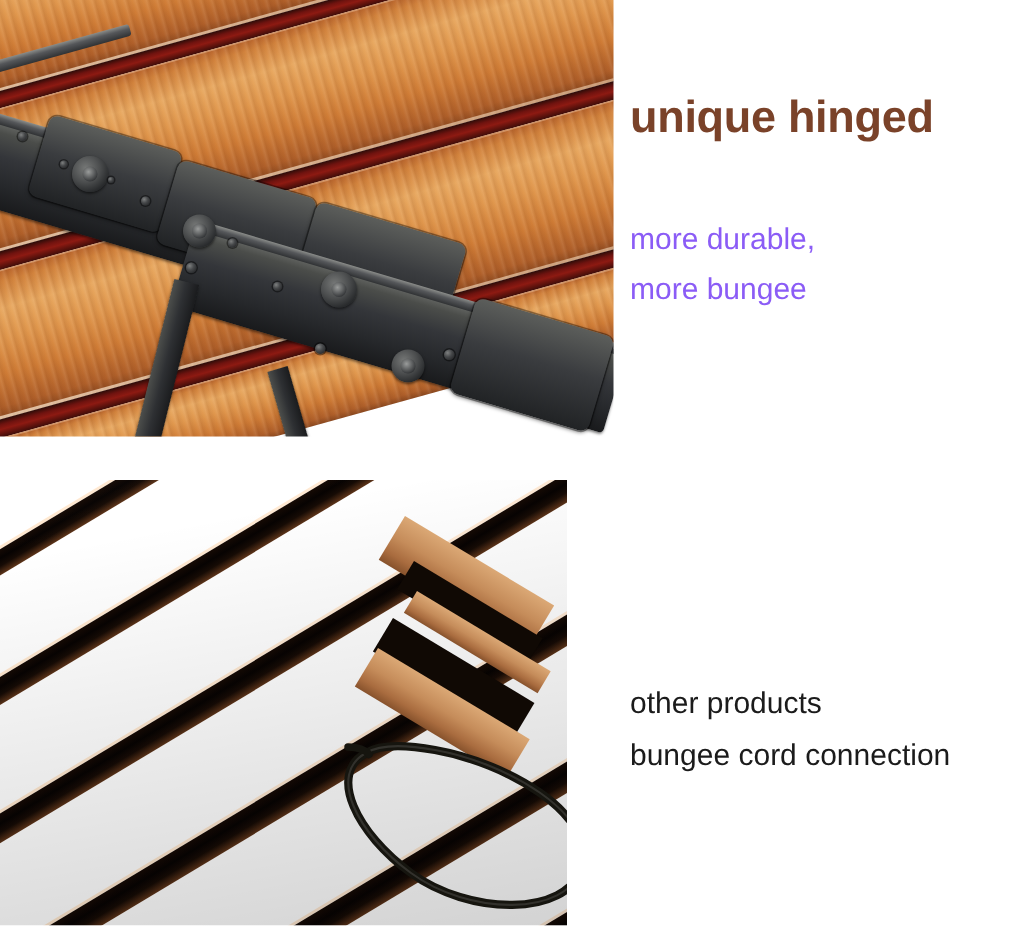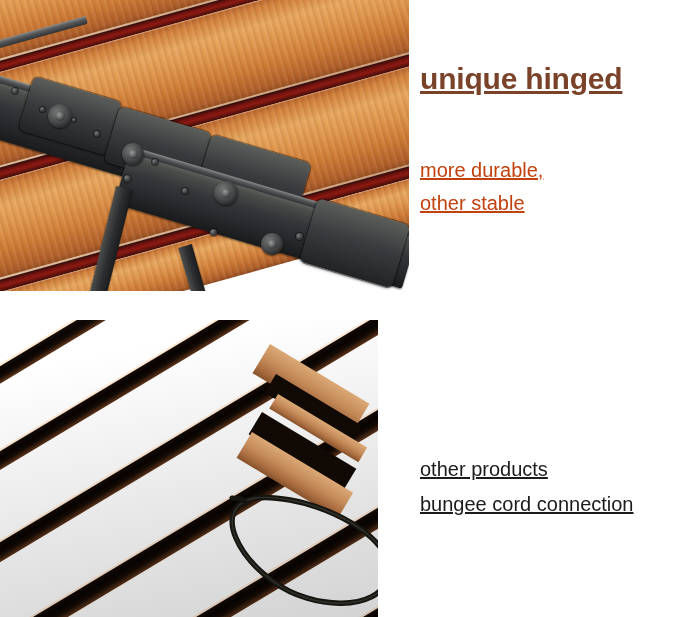--- a/index.html
+++ b/index.html
@@ -211,36 +211,36 @@
     width: 258px;
     color: #7a4229;
     font-weight: bold;
     font-size: 30px;
     line-height: 37px;
     letter-spacing: -0.2px;
   }
   .subline {
     position: absolute;
     left: 420px;
-    top: 154px;
+    top: 144px;
     width: 258px;
-    color: #c2410c;
+    color: #8b5cf6;
     font-size: 20px;
     line-height: 33px;
   }
   .othertext {
     position: absolute;
     left: 420px;
     top: 452px;
     width: 262px;
     color: #1b1b1b;
     font-size: 20px;
     line-height: 35px;
   }
-  .tline { display: block; white-space: nowrap; text-decoration: underline; }
+  .tline { display: block; white-space: nowrap; }
 </style>
 </head>
 <body>
 
 <div class="photo-top">
   <div class="deck">
 
     <div class="slat" style="top:0px;   height:64px;"></div>
     <div class="slat-hi" style="top:62px;"></div>
     <div class="slat-gap" style="top:64px;  height:9px;"></div>
@@ -292,21 +292,21 @@
   <div class="leg" style="left:178px; top:246px; width:14px; height:70px; transform:rotate(-16deg); transform-origin:50% 0;"></div>
 
   <div class="hinge-plate" style="left:318px; top:198px; width:96px; height:66px; transform:rotate(16.5deg); transform-origin:0 0;"></div>
 </div>
 
 <div class="headline">
   <span class="tline">unique hinged</span>
 </div>
 <div class="subline">
   <span class="tline">more durable,</span>
-  <span class="tline">other stable</span>
+  <span class="tline">more bungee</span>
 </div>
 
 <div class="photo-bottom">
   <div class="cu-deck">
     <div class="cu-slat" style="top:0px;   height:54px;"></div>
     <div class="cu-hi" style="top:52px;"></div>
     <div class="cu-groove" style="top:54px;  height:16px;"></div>
 
     <div class="cu-slat" style="top:70px;  height:60px;"></div>
     <div class="cu-hi" style="top:128px;"></div>

